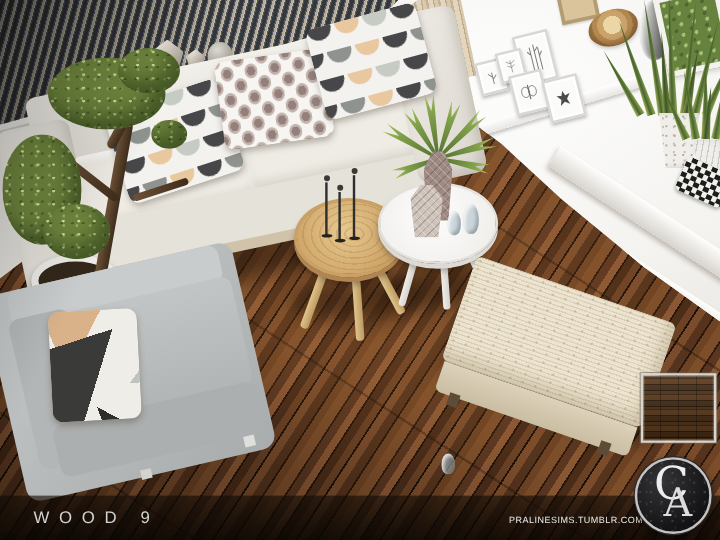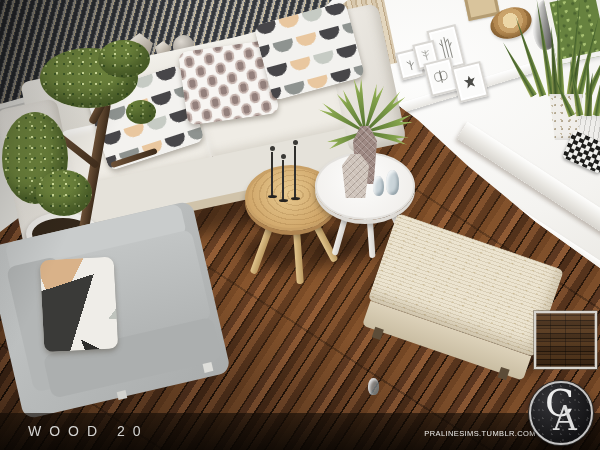--- a/index.html
+++ b/index.html
@@ -384,21 +384,21 @@
     <div class="bench-front"></div>
     <div class="bench-foot" style="left:16px;top:115px;"></div>
     <div class="bench-foot" style="left:148px;top:112px;"></div>
   </div>
 
   <div class="vignette"></div>
 
   <div class="swatch"></div>
 
   <div class="footer-bar">
-    <div class="title-text">WOOD 20</div>
+    <div class="title-text">WOOD 9</div>
     <div class="watermark-text">PRALINESIMS.TUMBLR.COM</div>
   </div>
   <div class="logo">
     <span class="lc">C</span>
     <span class="la">A</span>
   </div>
 
 </div>
 
 </body></html>

